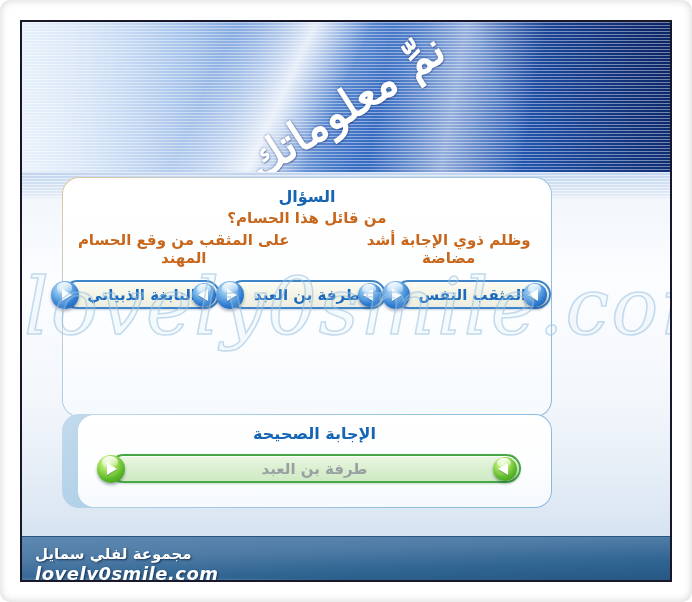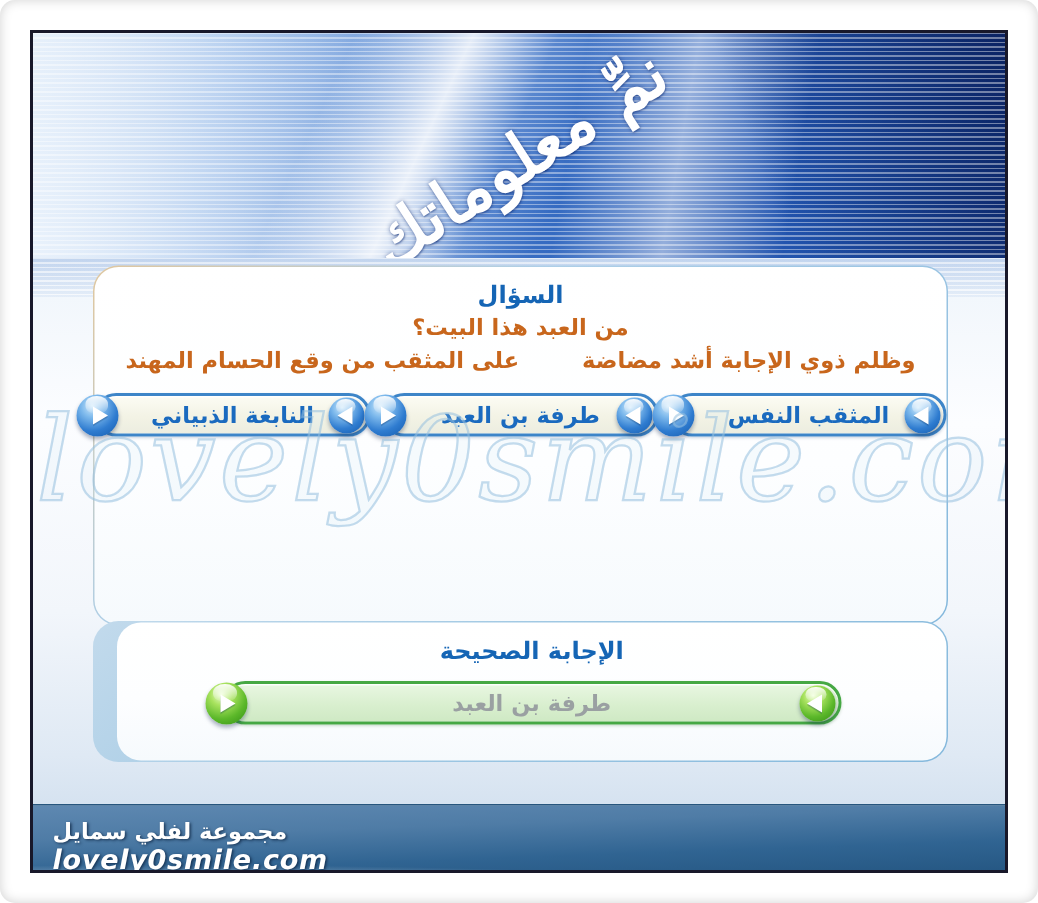--- a/index.html
+++ b/index.html
@@ -34,21 +34,21 @@
   .bodybg { position:absolute; left:0; right:0; top:176px; bottom:0;
       background:linear-gradient(180deg, #f2f7fc 0%, #fcfdff 22%, #f2f6fb 55%, #dfe9f4 80%, #c9daeb 100%); }
 
   
   .watermark { position:absolute; left:2px; top:240px; width:100%; z-index:6; pointer-events:none;
       font-family:"DejaVu Serif", serif; font-style:italic; font-size:78px; letter-spacing:2px;
       white-space:nowrap; color:rgba(205,228,245,.16);
       -webkit-text-stroke:1.5px rgba(150,192,222,.55); }
 
   
-  .box-edge { position:absolute; left:40px; width:570px; padding:1px; border-radius:17px; z-index:3;
+  .box-edge { position:absolute; left:40px; width:490px; padding:1px; border-radius:17px; z-index:3;
       background:linear-gradient(140deg, #e0c79e 0%, #aecfe8 35%, #84b8dc 100%); }
   .box-edge.q { top:155px; height:240px; }
   .box-edge.a { top:392px; height:94px; background:linear-gradient(140deg, #c2daec 0%, #9cc6e2 50%, #84b8dc 100%);padding-left:16px; }
   .box { width:100%; height:100%; border-radius:16px;
       background:linear-gradient(180deg, #ffffff 0%, #fdfeff 55%, #f6fafd 100%); text-align:center; }
 
   .box-title { font-size:16px; font-weight:bold; color:#1565b5; padding-top:9px; }
   .q-orange { font-size:15px; font-weight:bold; color:#c8661c; margin-top:3px; }
   .verse { display:flex; justify-content:center; gap:42px; direction:rtl;
            font-size:15px; font-weight:bold; color:#c8661c; margin-top:4px; }
@@ -107,21 +107,21 @@
     </div>
     <div class="header-fade">
       <div class="scanlines2"></div>
     </div>
 
     <div class="bodybg"></div>
 
     <div class="box-edge q">
       <div class="box">
         <div class="box-title">السؤال</div>
-        <div class="q-orange">من العبد هذا البيت؟</div>
+        <div class="q-orange">من قائل هذا الحسام؟</div>
         <div class="verse">
           <span>وظلم ذوي الإجابة أشد مضاضة</span>
           <span>على المثقب من وقع الحسام المهند</span>
         </div>
 
         <div class="options">
 
           <div class="pill">
             <span class="orb blue left">
                 <span class="tri-r"></span>

